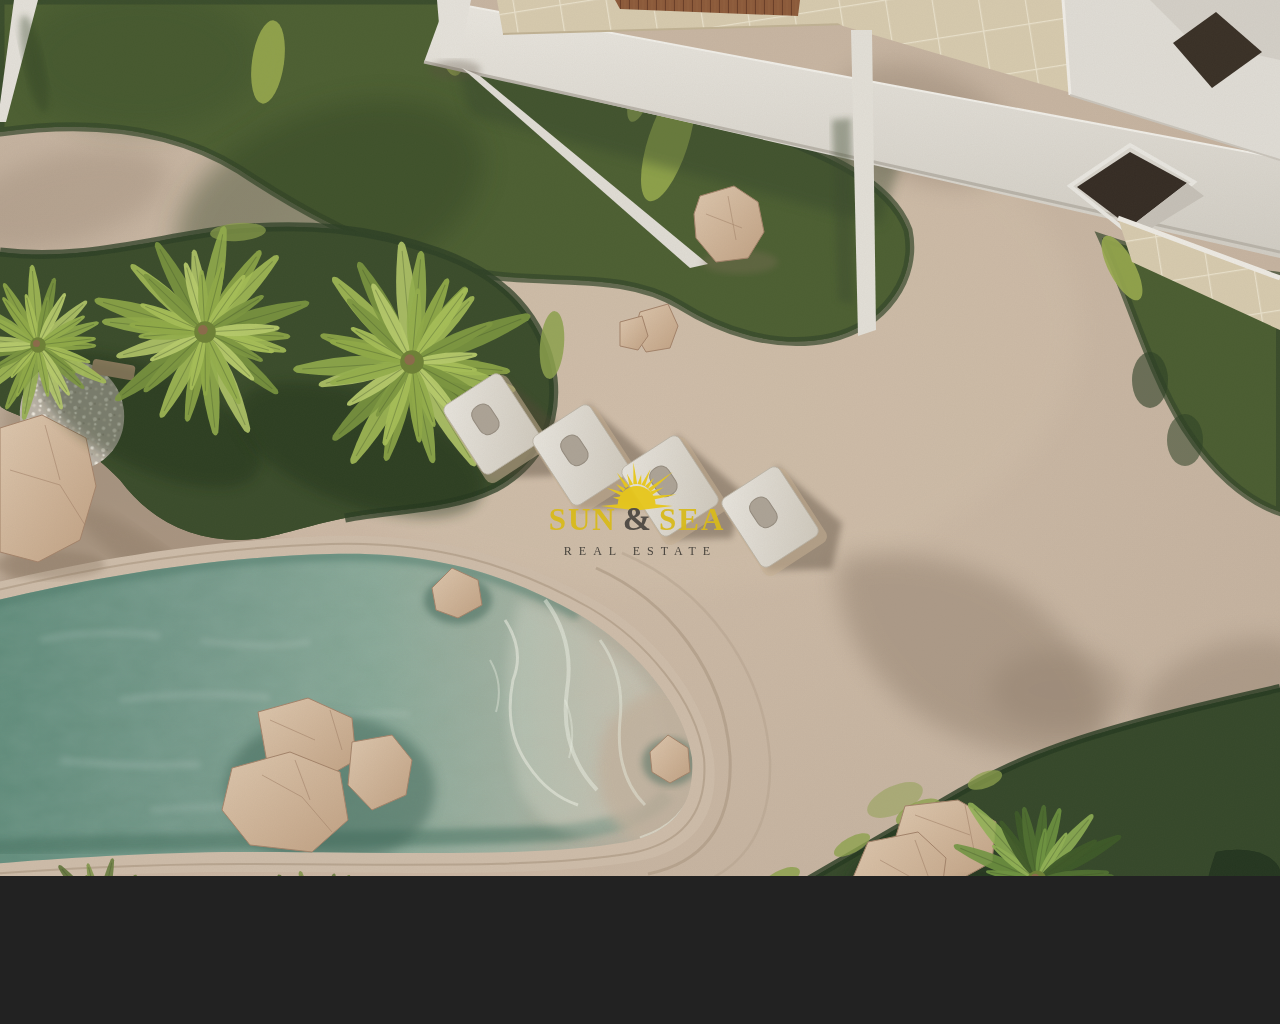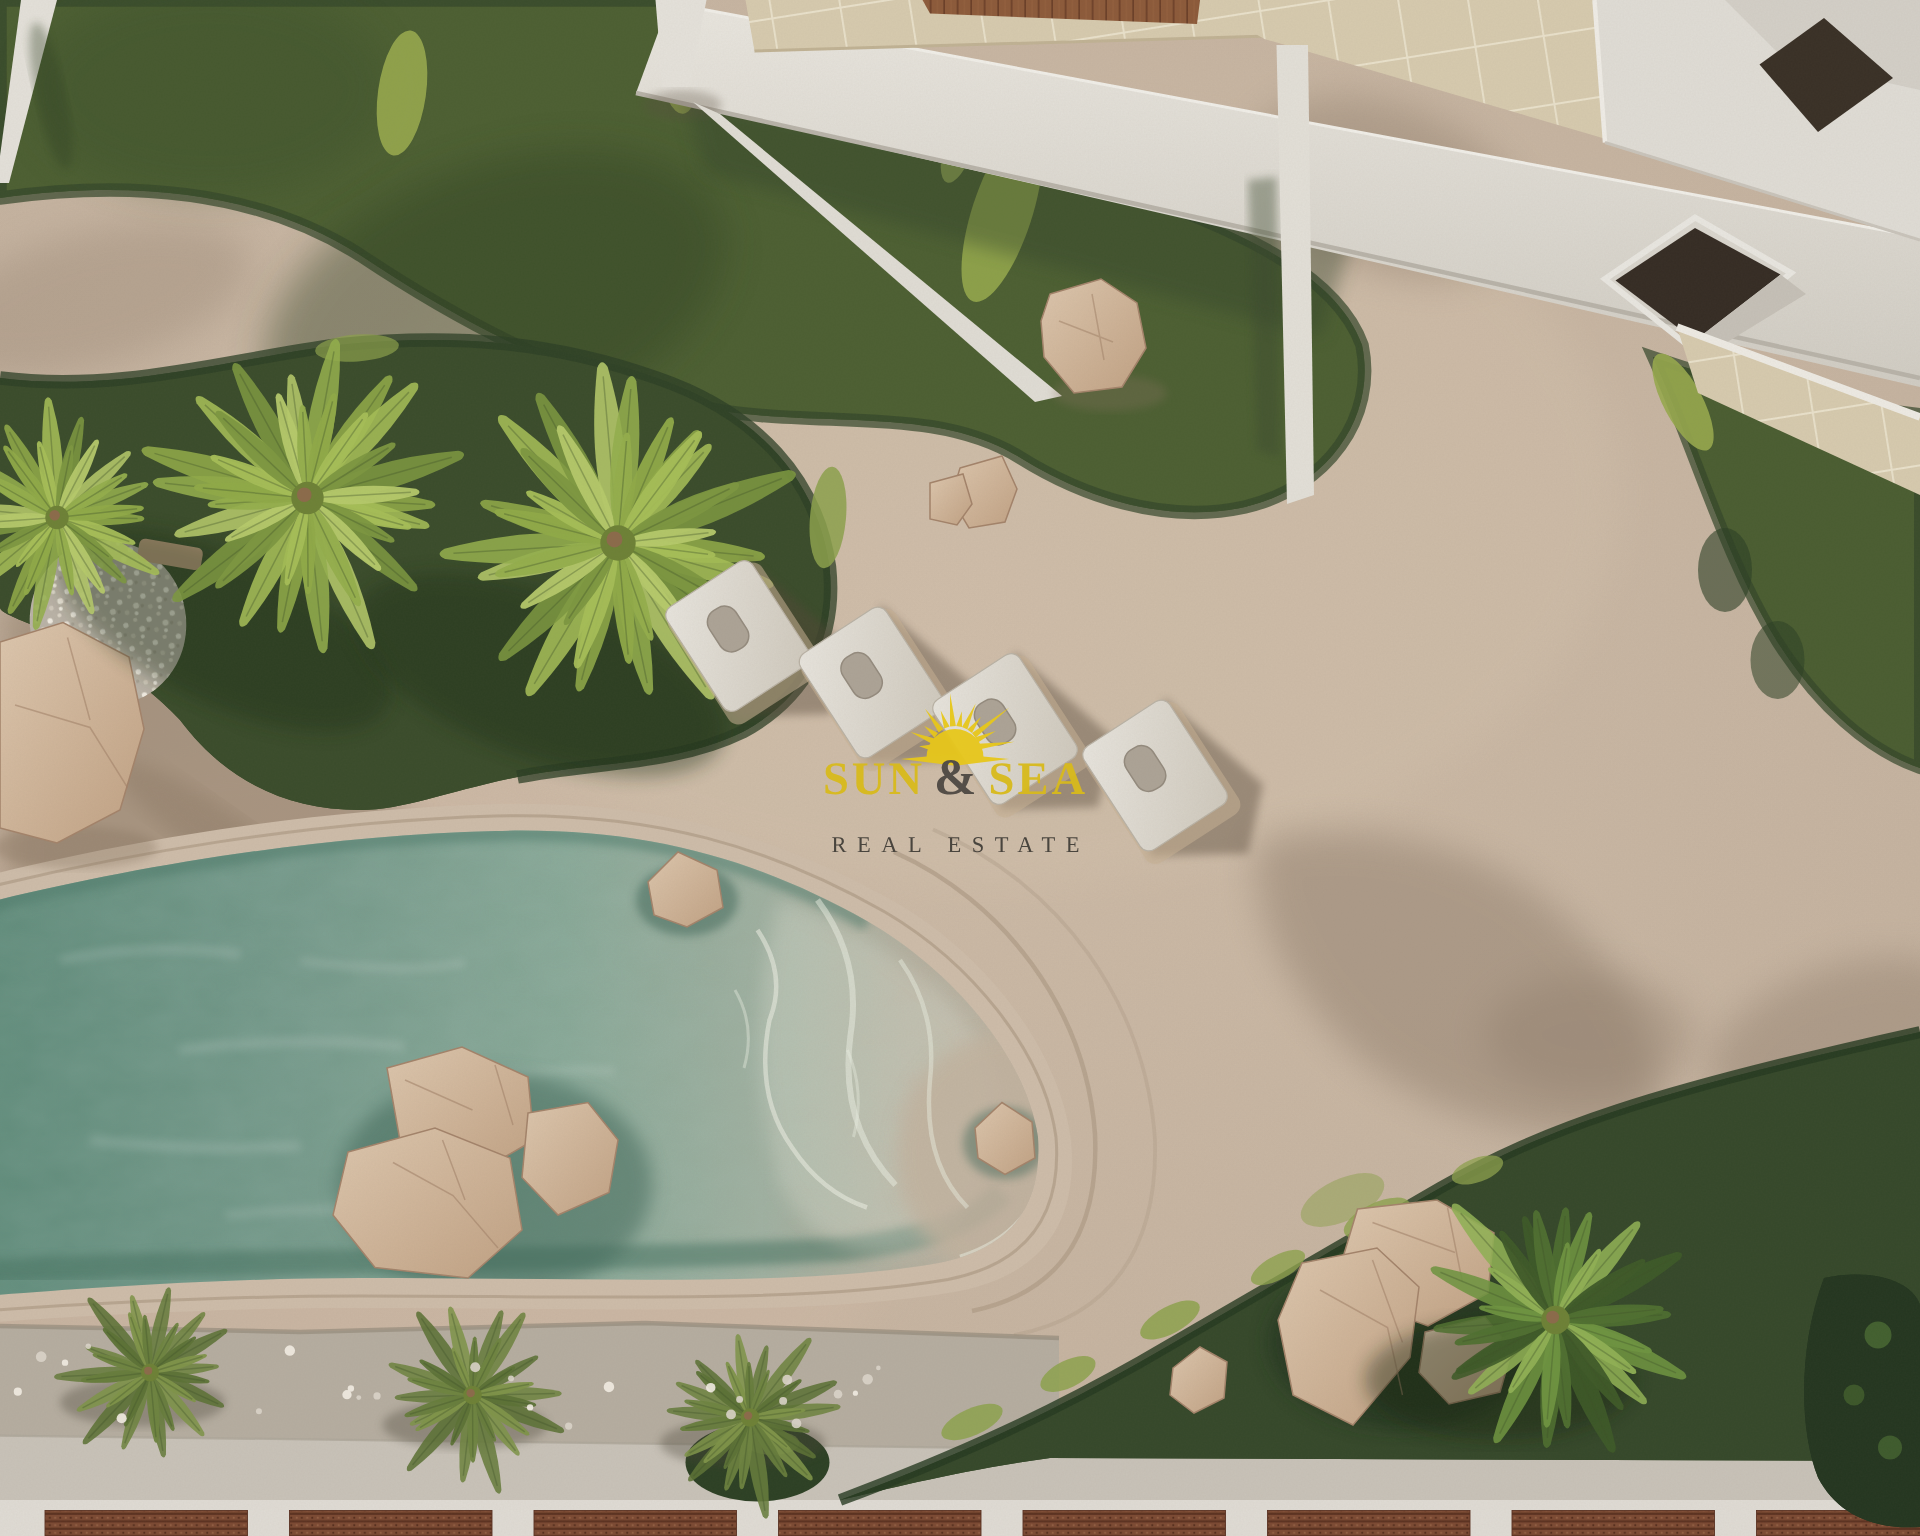--- a/index.html
+++ b/index.html
@@ -1,28 +1,28 @@
 <!DOCTYPE html>
 <html><head>
 <meta charset="utf-8">
 <style>
   html,body{margin:0;padding:0;background:#222;}
-  .stage{position:relative;width:1280px;height:1024px;overflow:hidden;
+  .stage{position:relative;width:1280px;height:876px;overflow:hidden;
          font-family:"Liberation Sans",sans-serif;background:#C4B29E;}
   .stage svg.scene{position:absolute;left:0;top:0;}
   
   .logo{position:absolute;left:637px;top:450px;transform:translateX(-50%);
         text-align:center;opacity:.95;z-index:5;pointer-events:none;}
   .logo .sunwrap{line-height:0;}
   .brand{font-family:"Liberation Serif",serif;font-weight:700;font-size:31px;
          letter-spacing:2px;color:#D8BA1C;line-height:1;margin-top:-10px;white-space:nowrap;}
   .brand .amp{color:#4E4943;font-size:34px;}
   .brand span{margin:0 3px;}
-  .tagline{font-family:"Liberation Serif",serif;font-size:15px;letter-spacing:7px;
-           padding-left:7px;color:#433F39;margin-top:20px;white-space:nowrap;}
+  .tagline{font-family:"Liberation Serif",serif;font-size:12px;letter-spacing:7px;
+           padding-left:7px;color:#433F39;margin-top:8px;white-space:nowrap;}
 </style>
 </head>
 <body>
 
 <div class="stage">
 <svg class="scene" width="1280" height="1024" viewBox="0 0 1280 1024">
   <defs>
     <radialGradient id="sandGrad" cx="0.48" cy="0.42" r="0.9">
       <stop offset="0" stop-color="#CDBBA7"></stop>
       <stop offset="0.6" stop-color="#C5B3A0"></stop>

